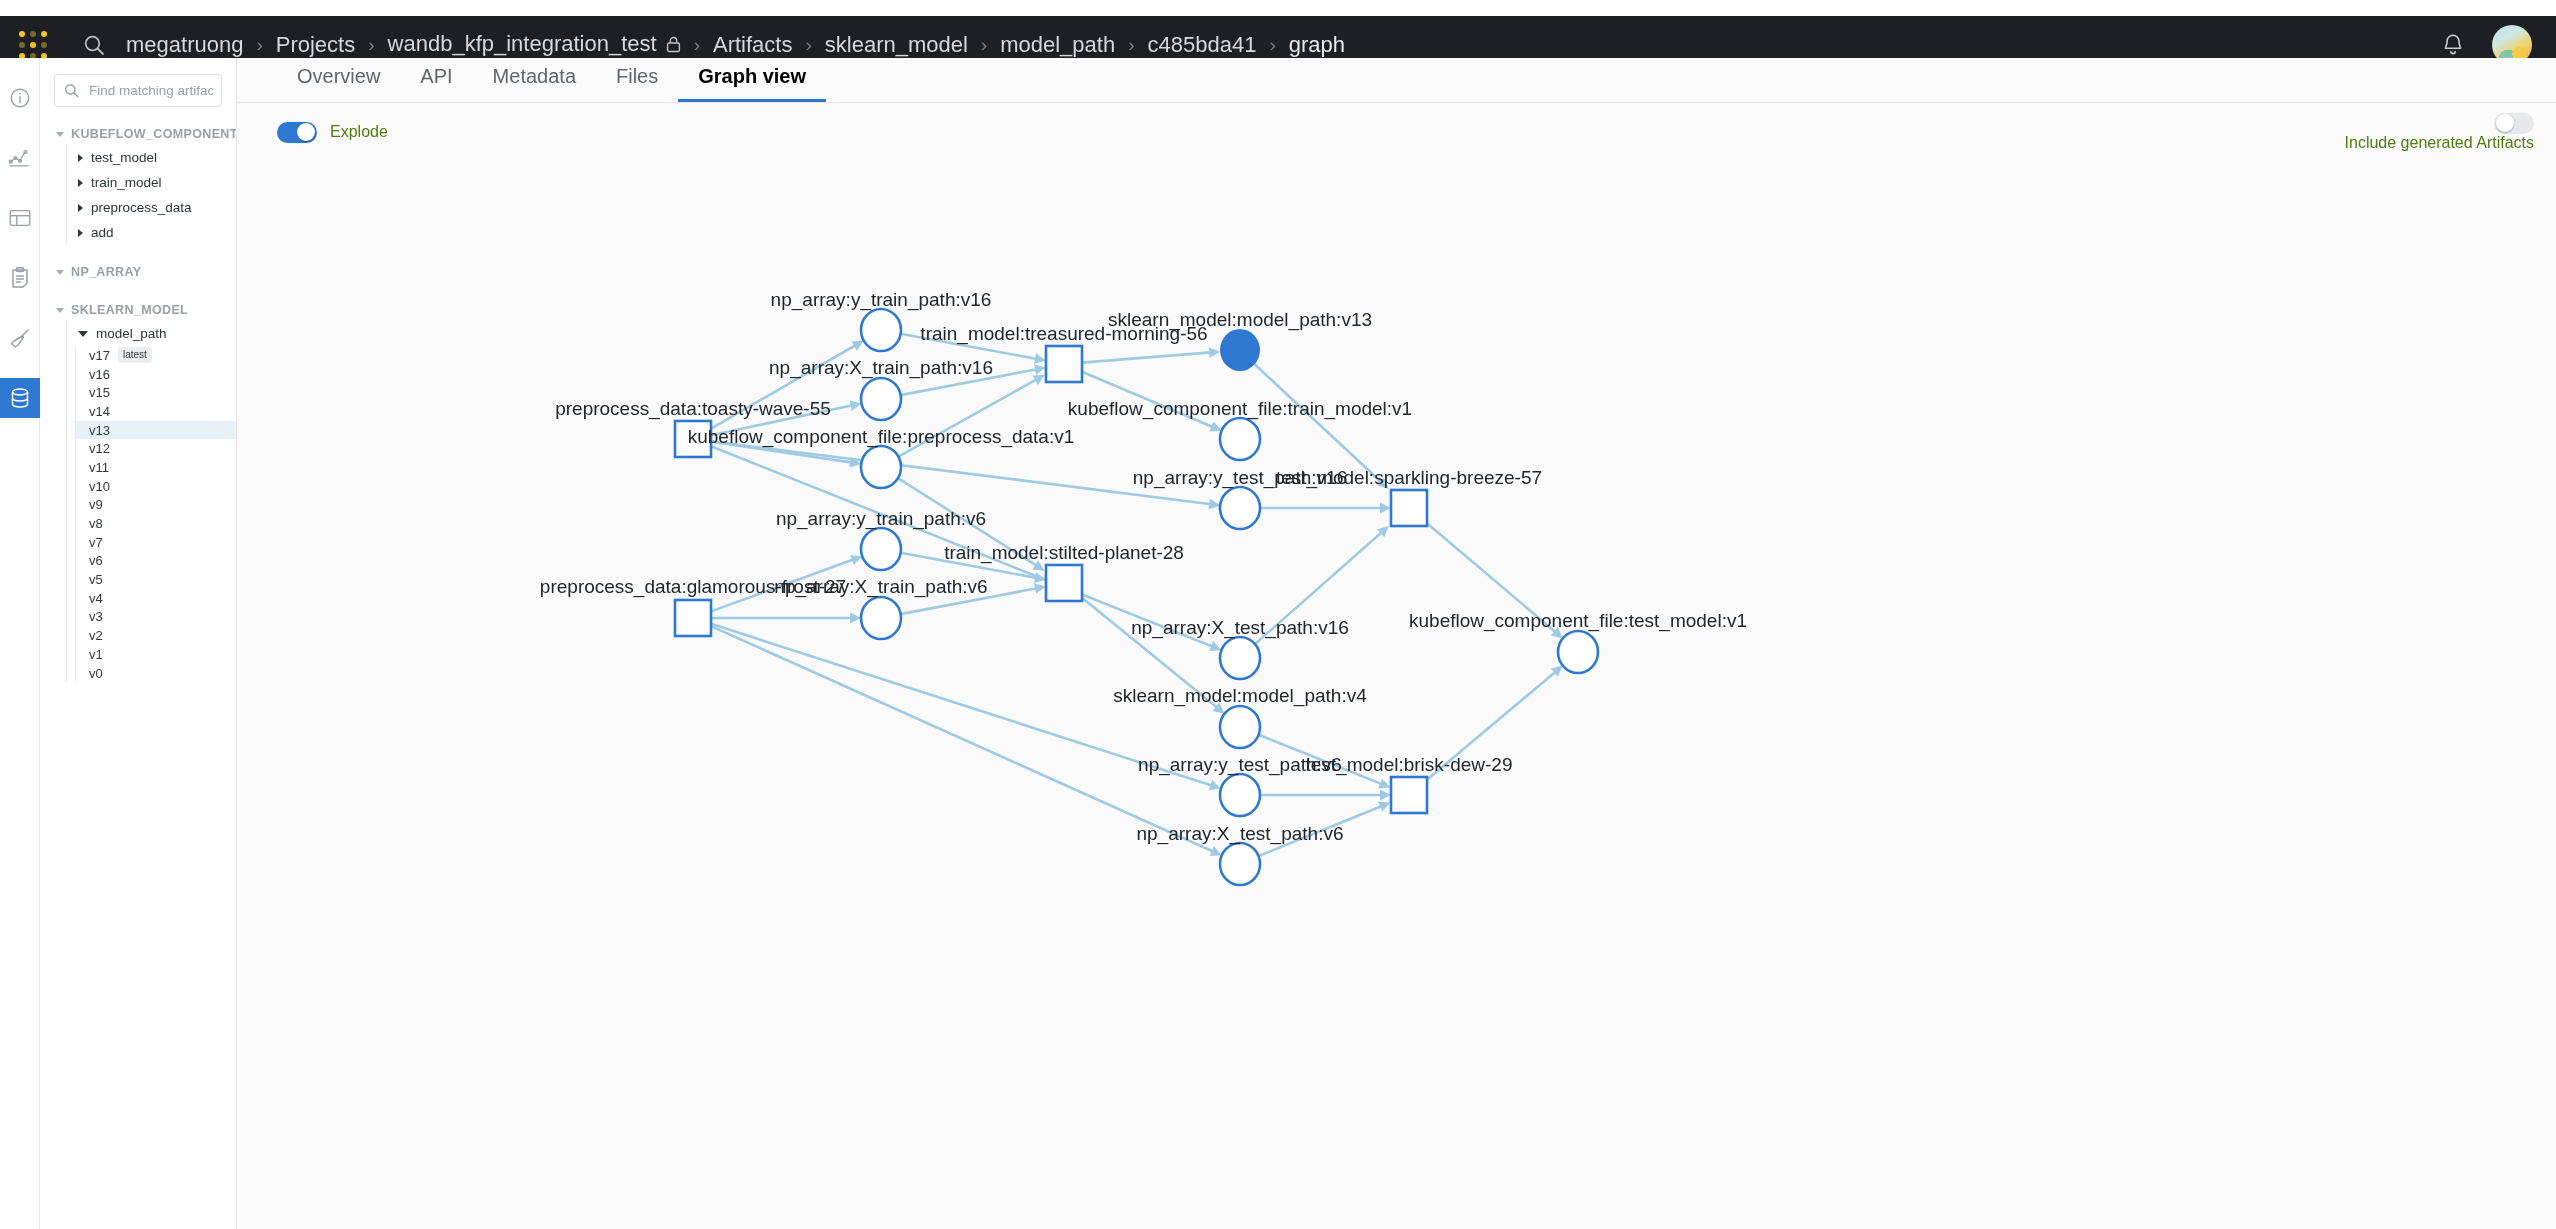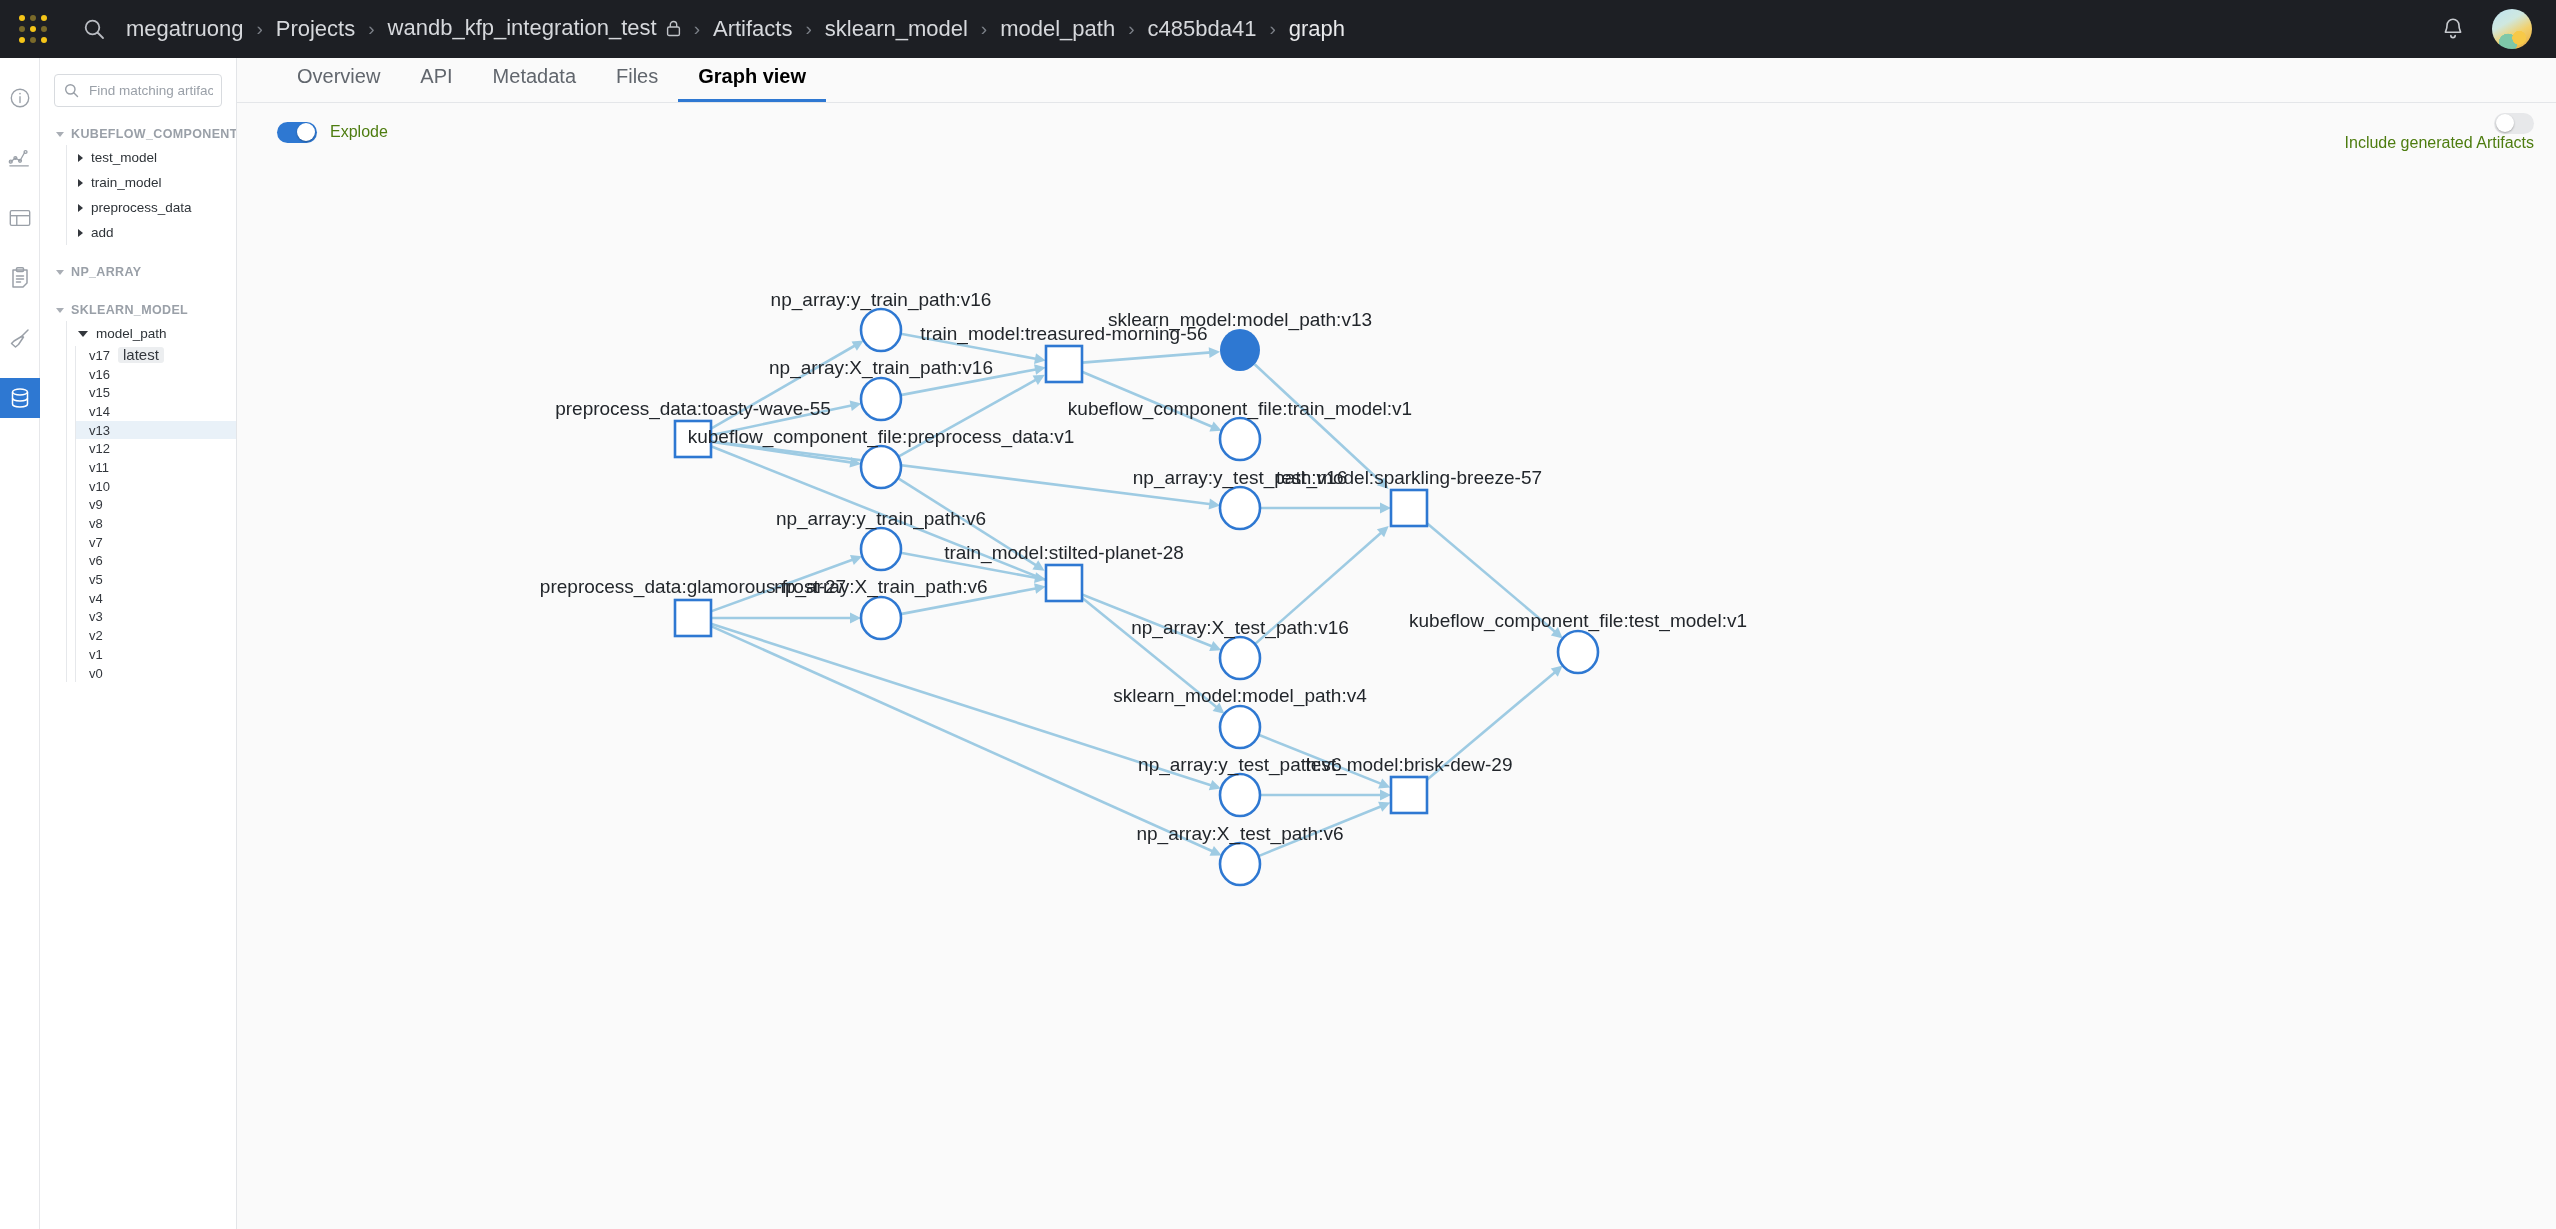--- a/index.html
+++ b/index.html
@@ -6,21 +6,21 @@
   html, body {
     margin: 0; padding: 0;
     width: 2556px; height: 1229px;
     overflow: hidden;
     font-family: "Liberation Sans", sans-serif;
     background: #ffffff;
   }
 
   
   #topbar {
-    position: absolute; left: 0; top: 0; width: 2556px; height: 58px;
+    position: absolute; left: 0; top: 16px; width: 2556px; height: 58px;
     background: #1d1f24;
     display: flex; align-items: center;
   }
   #waffle { width: 66px; display: flex; align-items: center; justify-content: center; }
   .waffle-grid { display: grid; grid-template-columns: repeat(3, 6px); grid-gap: 5px; }
   .waffle-grid i { width: 6px; height: 6px; border-radius: 50%; background: #f5c518; display: block; }
   .waffle-grid i.d { background: #7a6a2a; }
 
   #topsearch { width: 56px; display: flex; align-items: center; justify-content: center; }
   #topsearch svg { stroke: #b9bcc2; }
@@ -89,21 +89,21 @@
   .chev-dn { width: 0; height: 0; border-left: 5px solid transparent; border-right: 5px solid transparent; border-top: 6px solid #33373d; }
   .ver-body { margin-left: 8px; border-left: 1px solid #e6e8eb; }
   .ver-item {
     display: flex; align-items: center; gap: 8px;
     height: 18.7px; padding-left: 13px;
     font-size: 13px; color: #33373d;
   }
   .ver-item.sel { background: #e9f1f8; }
   .latest-tag {
     background: #eceef0; color: #33373d; border-radius: 3px;
-    font-size: 15px; padding: 1px 5px; line-height: 14px;
+    font-size: 10px; padding: 1px 5px; line-height: 14px;
   }
 
   
   #main { position: absolute; left: 237px; top: 58px; width: 2319px; height: 1171px; background: #fafafa; }
   #tabbar {
     height: 45px; background: #fafafa; border-bottom: 1px solid #e4e6e9;
     display: flex; align-items: flex-end; padding-left: 40px; gap: 0;
   }
   .tab {
     font-size: 20px; color: #61666d; padding: 0 20px 11px 20px;

